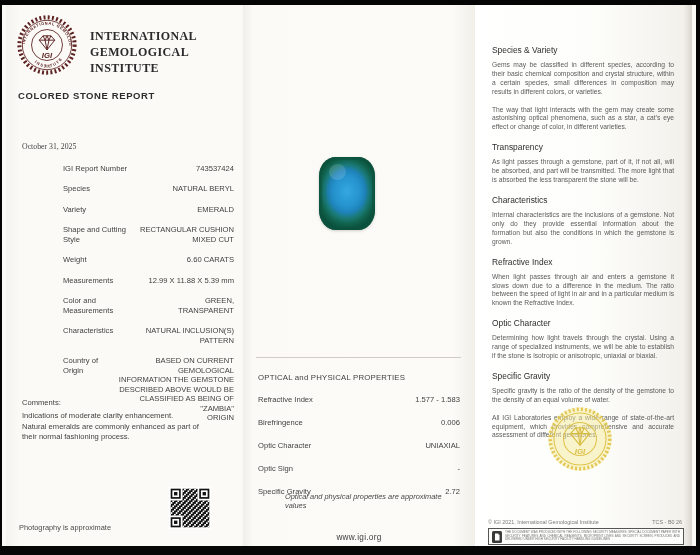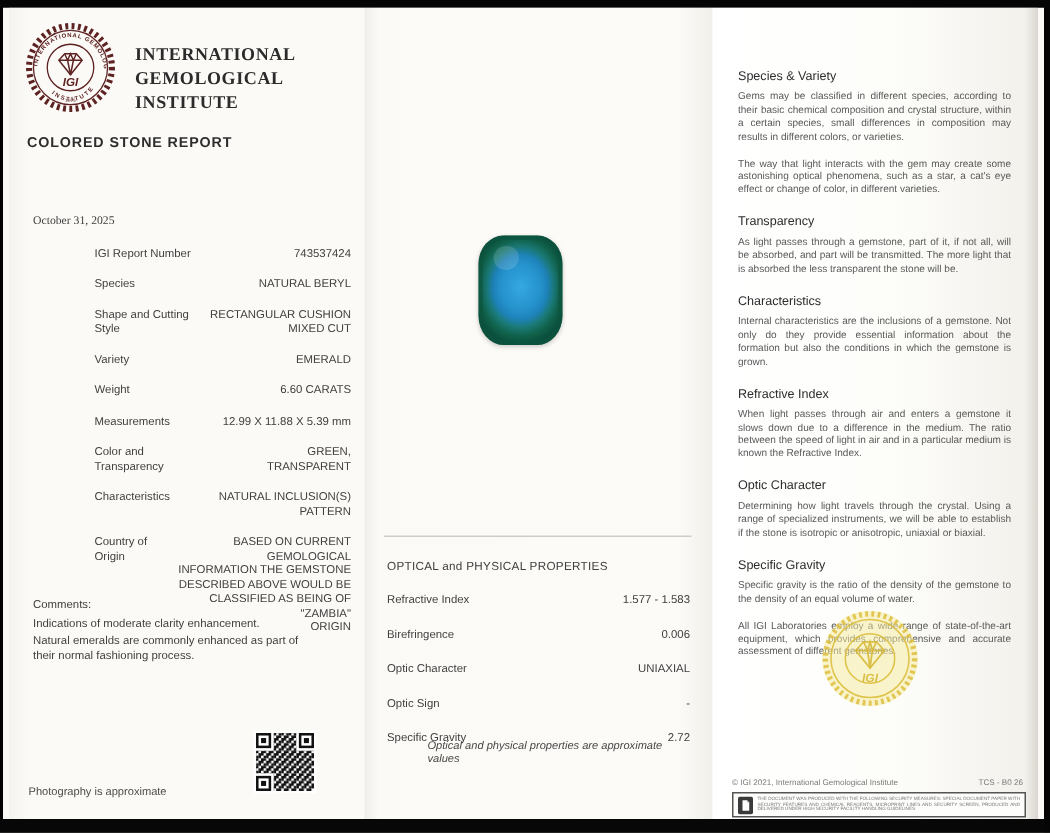--- a/index.html
+++ b/index.html
@@ -115,42 +115,42 @@
               <span class="lbl">IGI Report Number</span>
               <span class="val">743537424</span>
             </div>
 
             <div class="info-row">
               <span class="lbl">Species</span>
               <span class="val">NATURAL BERYL</span>
             </div>
 
             <div class="info-row">
+              <span class="lbl">Variety</span>
+              <span class="val">EMERALD</span>
+            </div>
+
+            <div class="info-row">
               <span class="lbl">Shape and Cutting Style</span>
               <span class="val">RECTANGULAR CUSHION
 MIXED CUT</span>
             </div>
 
             <div class="info-row">
-              <span class="lbl">Variety</span>
-              <span class="val">EMERALD</span>
-            </div>
-
-            <div class="info-row">
               <span class="lbl">Weight</span>
               <span class="val">6.60 CARATS</span>
             </div>
 
             <div class="info-row">
               <span class="lbl">Measurements</span>
               <span class="val">12.99 X 11.88 X 5.39 mm</span>
             </div>
 
             <div class="info-row">
-              <span class="lbl">Color and Transparency</span>
+              <span class="lbl">Color and Measurements</span>
               <span class="val">GREEN,
 TRANSPARENT</span>
             </div>
 
             <div class="info-row">
               <span class="lbl">Characteristics</span>
               <span class="val">NATURAL INCLUSION(S)
 PATTERN</span>
             </div>
 
@@ -233,20 +233,21 @@
             </div>
 
             <div class="prop-row">
               <span class="lbl">Specific Gravity</span>
               <span class="val">2.72</span>
             </div>
           </div>
       </div>
 
       <div class="props-note">Optical and physical properties are approximate values</div>
+      <div class="website">www.igi.org</div>
     </div>
 
     <div class="panel panel-right">
 
       <div class="glossary">
 
           <div>
             <div class="g-head">Species &amp; Variety</div>
             <div class="g-body">Gems may be classified in different species, according to their basic chemical composition and crystal structure, within a certain species, small differences in composition may results in different colors, or varieties.
 

